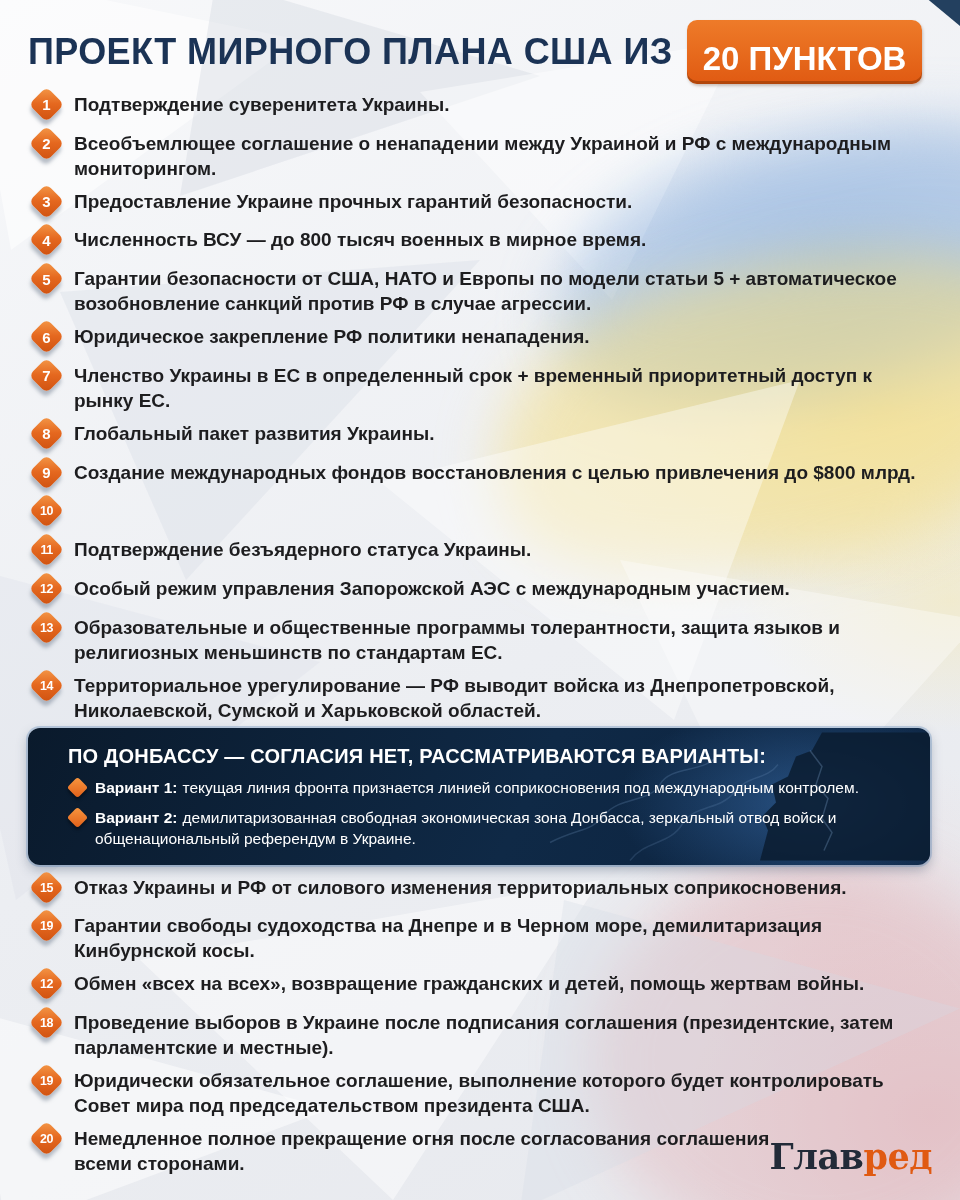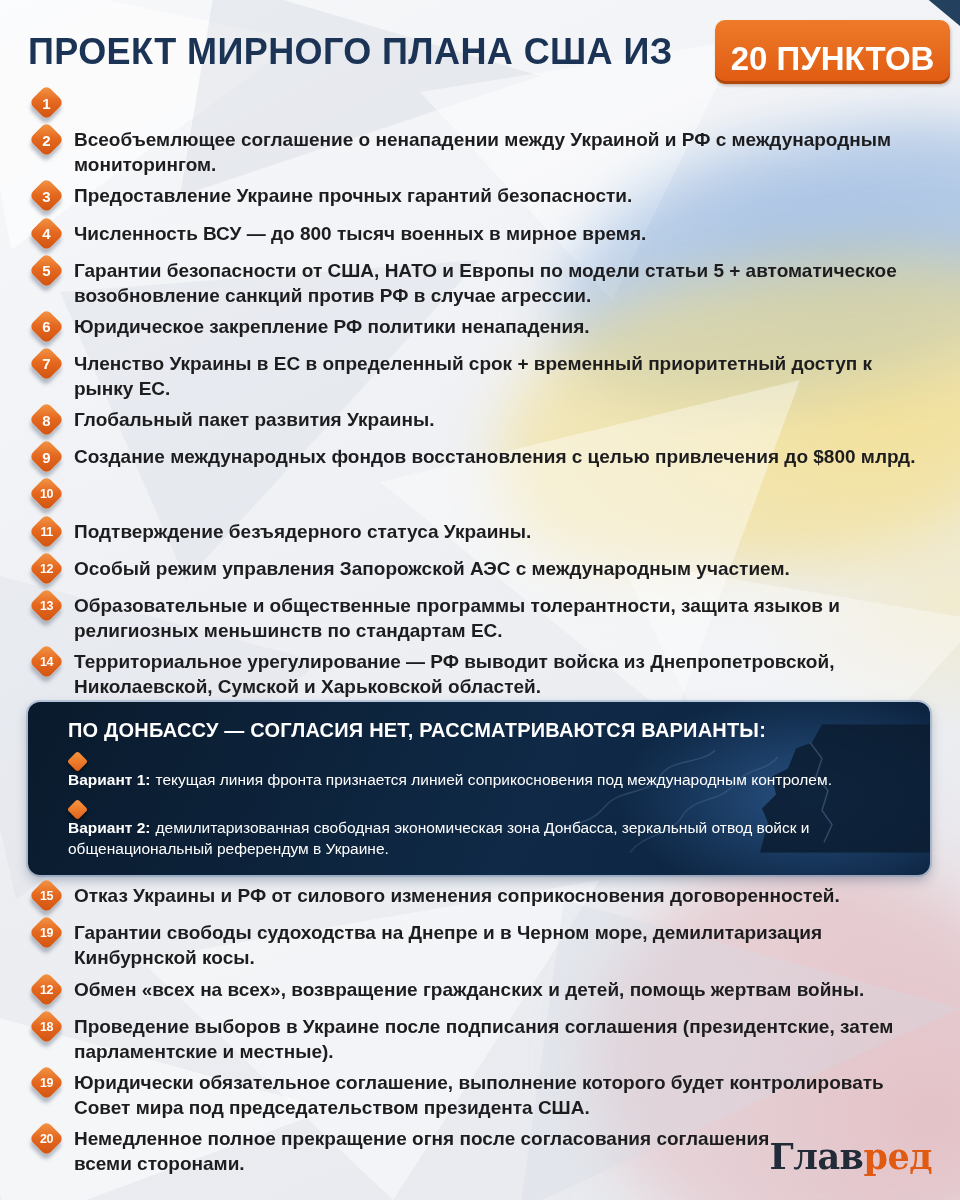--- a/index.html
+++ b/index.html
@@ -27,21 +27,21 @@
   .t9{left:620px;top:560px;width:360px;height:300px;background:rgba(255,255,255,.35);clip-path:polygon(0 0,100% 20%,40% 100%);}
   .t10{left:-30px;top:1010px;width:360px;height:220px;background:rgba(255,255,255,.5);clip-path:polygon(0 0,100% 45%,10% 100%);}
   .blob{position:absolute;pointer-events:none;filter:blur(28px);}
   .b-blue{right:-130px;top:140px;width:540px;height:250px;background:rgba(128,168,218,.45);border-radius:50% 40% 60% 50%/60% 50% 50% 40%;transform:rotate(-12deg);}
   .b-yellow{right:-110px;top:265px;width:580px;height:300px;background:rgba(244,222,135,.55);border-radius:40% 55% 45% 60%/55% 45% 55% 45%;transform:rotate(-14deg);}
   .b-pink{right:-90px;bottom:-60px;width:460px;height:400px;background:rgba(224,172,178,.40);border-radius:50%;}
   .corner-dark{position:absolute;top:0;right:0;width:34px;height:26px;background:#23405f;clip-path:polygon(100% 0,8% 0,100% 100%);}
 
   .content{position:absolute;inset:0;padding:20px 30px 24px 28px;display:flex;flex-direction:column;justify-content:space-between;box-sizing:border-box;}
 
-  .title-row{display:flex;align-items:center;white-space:nowrap;gap:28px;}
+  .title-row{display:flex;align-items:center;white-space:nowrap;}
   .main-title{font-size:36px;font-weight:bold;color:#1b3355;letter-spacing:.4px;line-height:1.1;}
   .badge{display:inline-block;margin-left:14px;padding:20px 16px 6px;border-radius:10px;
     background:linear-gradient(#ee7b29,#e05a12);color:#fff;font-size:33px;font-weight:bold;
     box-shadow:inset 0 -3px 0 rgba(140,55,5,.55), 1px 2px 3px rgba(120,90,70,.35);}
 
   .item{display:flex;align-items:flex-start;}
   .diamond{position:relative;flex:0 0 38px;width:38px;height:36px;display:flex;align-items:center;justify-content:center;}
   .d-shape{position:absolute;left:6px;top:5px;width:25px;height:25px;transform:rotate(45deg);border-radius:6px;
     background:linear-gradient(135deg,#f49a4a 0%,#e5681f 48%,#ce5110 100%);
     box-shadow:3px 4px 4px rgba(115,128,145,.5);}
@@ -52,21 +52,21 @@
 
   .donbass-box{position:relative;border-radius:12px;overflow:hidden;color:#fff;
     padding:15px 40px 16px;margin:2px 0;
     background:linear-gradient(115deg,#0a1a2c 0%,#0f2946 55%,#0c2340 100%);
     box-shadow:0 0 0 2px rgba(100,140,185,.35), 0 5px 12px rgba(45,65,95,.35);}
   .map-glow{position:absolute;right:0;top:0;bottom:0;width:420px;
     background:radial-gradient(ellipse 260px 140px at 72% 55%, rgba(62,118,184,.55), rgba(62,118,184,0) 75%);}
   .map-svg{position:absolute;right:0;top:0;height:100%;}
   .box-inner{position:relative;z-index:1;}
   .box-title{font-size:20px;font-weight:bold;letter-spacing:.2px;margin:2px 0 6px;}
-  .variant{display:flex;align-items:flex-start;margin-top:9px;font-size:15.5px;line-height:21px;flex-direction:column;}
+  .variant{display:flex;align-items:flex-start;margin-top:9px;font-size:15.5px;line-height:21px;}
   .v-diamond{flex:0 0 15px;width:15px;height:15px;margin:3px 10px 0 2px;transform:rotate(45deg);border-radius:3px;
     background:linear-gradient(135deg,#f79740,#e15f18);box-shadow:2px 2px 3px rgba(0,0,0,.4);}
   .v-label{font-weight:bold;margin-right:5px;}
   .v-text{font-weight:normal;}
 
   .logo{position:absolute;right:28px;bottom:26px;font-family:"DejaVu Serif","Liberation Serif",serif;
     font-weight:bold;font-size:35px;letter-spacing:-.5px;line-height:1;}
   .logo-a{color:#222b38;}
   .logo-b{color:#e05a12;}
 </style>
@@ -94,20 +94,21 @@
     <div class="title-row">
       <span class="main-title">ПРОЕКТ МИРНОГО ПЛАНА США ИЗ</span>
       <span class="badge">20 ПУНКТОВ</span>
     </div>
 
     <div class="item">
       <div class="diamond">
           <span class="d-shape"></span>
           <span class="d-num">1</span>
         </div>
+      <div class="text">Подтверждение суверенитета Украины.</div>
     </div>
     <div class="item">
       <div class="diamond">
           <span class="d-shape"></span>
           <span class="d-num">2</span>
         </div>
       <div class="text">Всеобъемлющее соглашение о ненападении между Украиной и РФ с международным мониторингом.</div>
     </div>
     <div class="item">
       <div class="diamond">
@@ -212,21 +213,21 @@
           <span><span class="v-label">Вариант 2:</span><span class="v-text">демилитаризованная свободная экономическая зона Донбасса, зеркальный отвод войск и общенациональный референдум в Украине.</span></span>
         </div>
       </div>
     </div>
 
     <div class="item dd">
       <div class="diamond">
           <span class="d-shape"></span>
           <span class="d-num">15</span>
         </div>
-      <div class="text">Отказ Украины и РФ от силового изменения соприкосновения договоренностей.</div>
+      <div class="text">Отказ Украины и РФ от силового изменения территориальных соприкосновения.</div>
     </div>
     <div class="item dd">
       <div class="diamond">
           <span class="d-shape"></span>
           <span class="d-num">19</span>
         </div>
       <div class="text">Гарантии свободы судоходства на Днепре и в Черном море, демилитаризация Кинбурнской косы.</div>
     </div>
     <div class="item dd">
       <div class="diamond">

